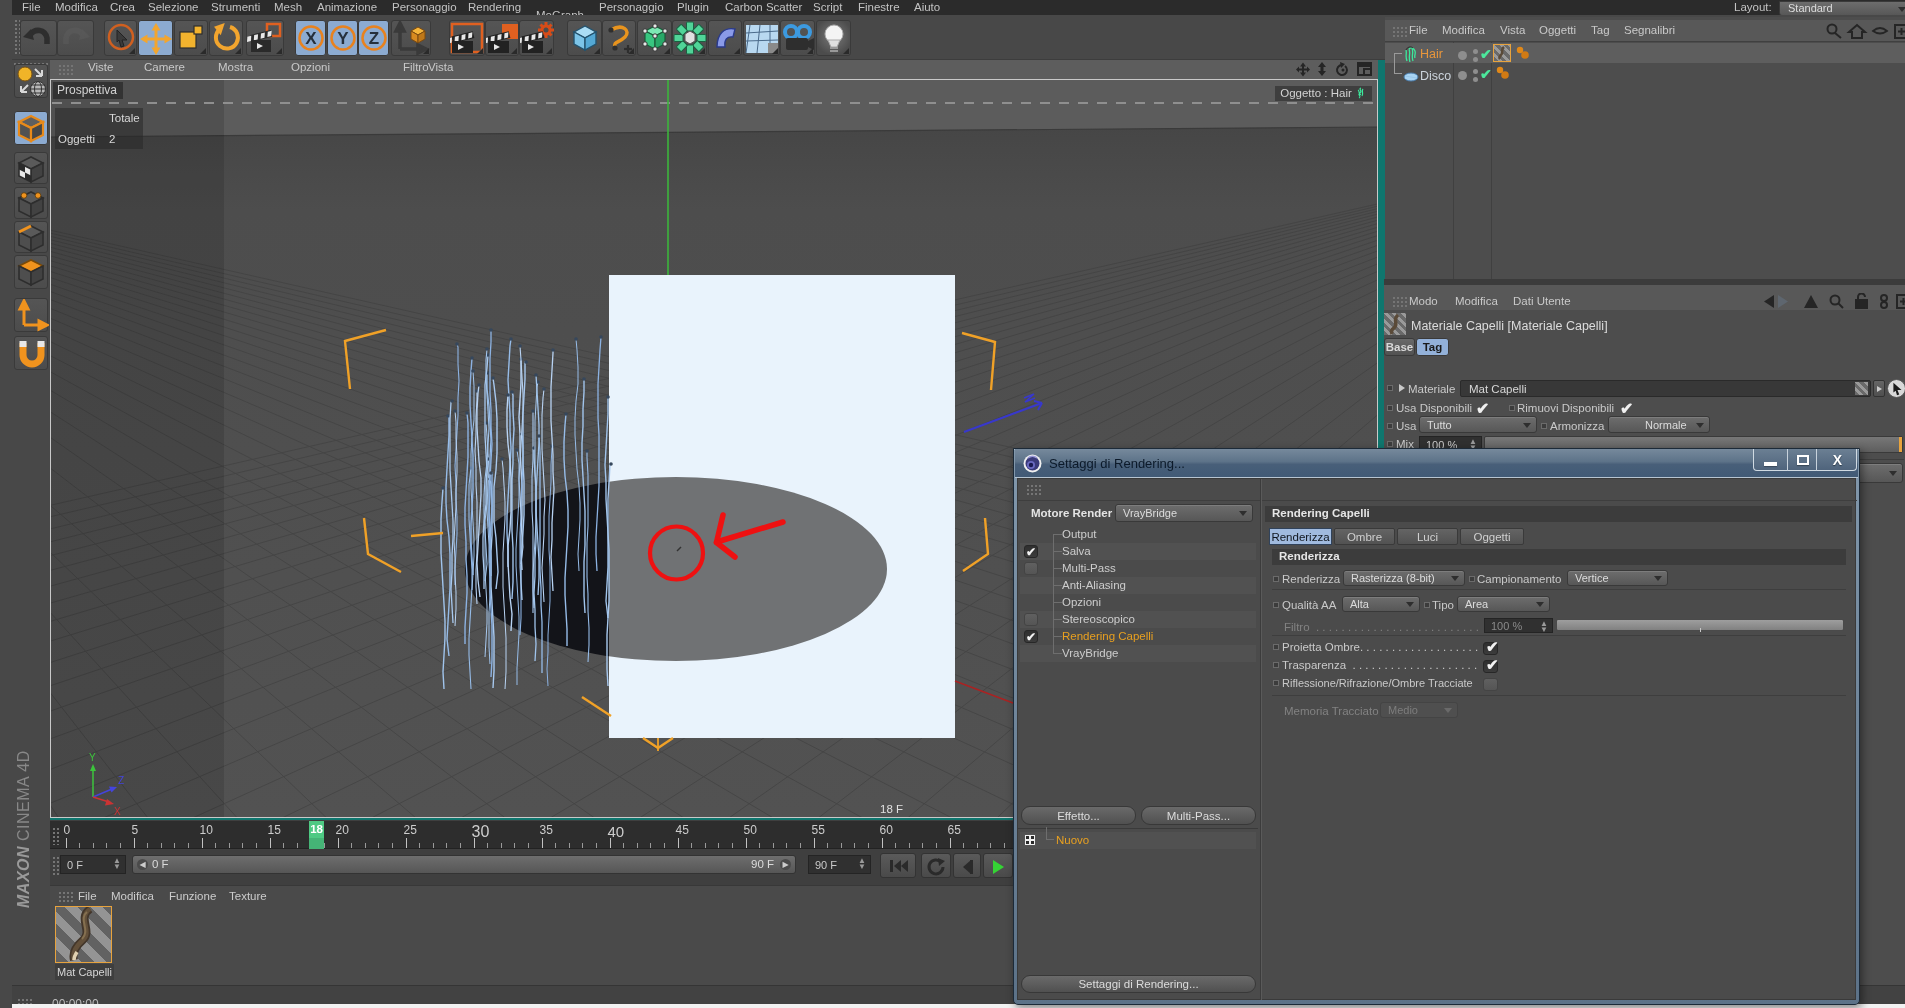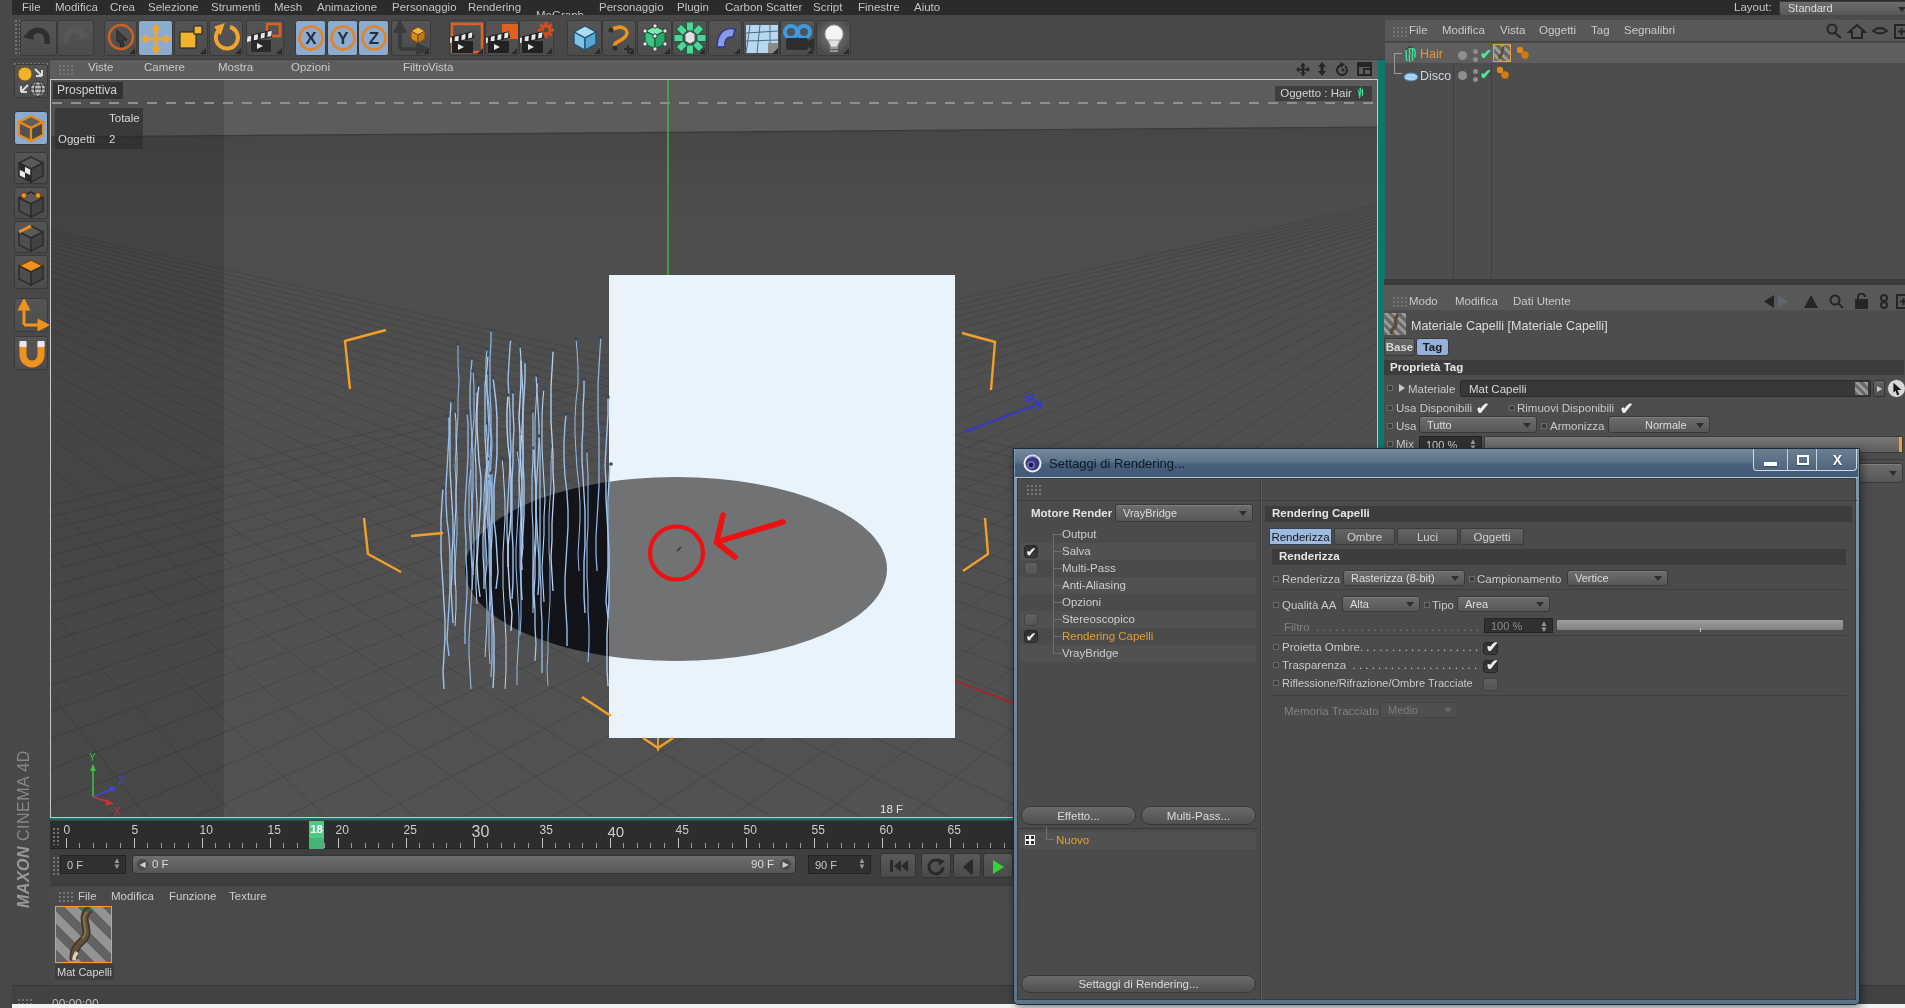--- a/index.html
+++ b/index.html
@@ -915,21 +915,20 @@
             <line x1="138" y1="8.5" x2="145" y2="8.5" stroke="#252525" stroke-width="2"></line>
           </g>
 </svg>
       </div>
 <div class="abs" style="left:0px;top:34px;width:22px;height:22px;background:repeating-linear-gradient(45deg,#6a6a6a 0 3px,#9a9a9a 3px 6px);"><svg width="22" height="22" viewBox="0 0 22 22">
           <path d="M14,2 C8,7 15,11 10,15 C7,17 7,19 8,21" stroke="#5a4a38" stroke-width="3.5" fill="none"></path>
         </svg></div>
 <div class="abs" style="left:27px;top:40px;color:#dcdcdc;font-size:12.5px;">Materiale Capelli [Materiale Capelli]</div>
 <div class="abs" style="left:0px;top:59px;width:31px;height:18px;background:linear-gradient(#6a6a6a,#525252);border:1px solid #3a3a3a;border-radius:3px;color:#d8d8d8;font-size:11.5px;font-weight:bold;text-align:center;line-height:17px;">Base</div>
 <div class="abs" style="left:32px;top:59px;width:33px;height:18px;background:#93b1d9;border:1px solid #3a3a3a;border-radius:3px;color:#1a1a1a;font-size:11.5px;font-weight:bold;text-align:center;line-height:17px;">Tag</div>
-<div class="secbar" style="left:0px;top:81px;width:520px;height:15px;padding:1px 0 0 6px;">Proprietà Tag</div>
 <div class="anim" style="left:3px;top:106px;"></div>
 <div class="abs" style="left:15px;top:105px;width:0;height:0;border-top:4.5px solid transparent;border-bottom:4.5px solid transparent;border-left:6.5px solid #c9c9c9;"></div>
 <div class="lbl" style="left:24px;top:104px;">Materiale</div>
 <div class="abs" style="left:76px;top:101px;width:411px;height:17px;background:#383838;border:1px solid #2a2a2a;border-radius:2px;color:#d8d8d8;font-size:11.5px;line-height:16px;padding-left:8px;">Mat Capelli<span class="abs" style="right:2px;top:1px;width:13px;height:13px;background:repeating-linear-gradient(45deg,#6a6a6a 0 3px,#9a9a9a 3px 6px);"></span></div>
 <div class="abs" style="left:489px;top:101px;width:12px;height:17px;background:linear-gradient(#666,#4f4f4f);border:1px solid #333;border-radius:2px;">
         <span style="position:absolute;left:3px;top:5px;width:0;height:0;border-top:3.5px solid transparent;border-bottom:3.5px solid transparent;border-left:5px solid #ccc;"></span>
       </div>
 <div class="abs" style="left:503px;top:100px;width:19px;height:19px;border-radius:50%;background:#d8d8d8;border:1px solid #555;"><svg width="18" height="18" viewBox="0 0 20 20">
           <path d="M6,3 L15,11 L10.5,11 L12.5,16 L10,17 L8.5,12 L6,14 Z" fill="#1a1a1a"></path>
         </svg></div>

